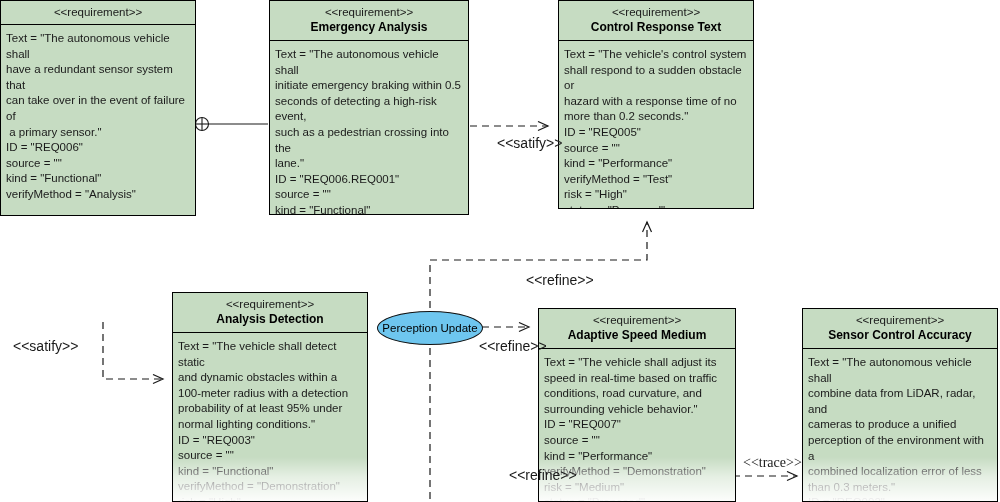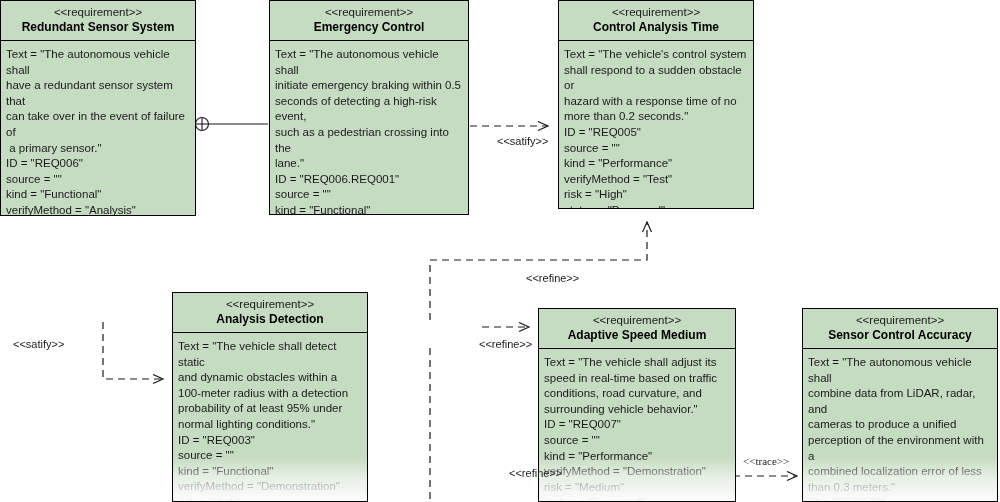--- a/index.html
+++ b/index.html
@@ -78,21 +78,21 @@
     justify-content: center;
   }
   .ellipse span {
     font-size: 11.5px;
     color: #000000;
     white-space: nowrap;
   }
   
   .edge-label {
     position: absolute;
-    font-size: 11px;
+    font-size: 14px;
     color: #1a1a1a;
     white-space: nowrap;
   }
   svg.overlay {
     position: absolute;
     left: 0;
     top: 0;
     width: 1000px;
     height: 502px;
     pointer-events: none;
@@ -141,57 +141,56 @@
     </g>
 
     <g>
       <line x1="733" y1="476" x2="797" y2="476" stroke="#1a1a1a" stroke-width="1.2" stroke-dasharray="7,5" marker-end="url(#openArrow)"></line>
     </g>
   </svg>
 
   <div class="req" style="left:0px; top:0px; width:196px; height:216px;">
     <div class="req-head">
       <span class="req-stereo">&lt;&lt;requirement&gt;&gt;</span>
-      <span class="req-name">Redundant Sensor System</span>
     </div>
     <div class="req-body">
       <span class="attr">Text = "The autonomous vehicle shall
 have a redundant sensor system that
 can take over in the event of failure of
  a primary sensor."</span>
       <span class="attr">ID = "REQ006"</span>
       <span class="attr">source = ""</span>
       <span class="attr">kind = "Functional"</span>
       <span class="attr">verifyMethod = "Analysis"</span>
 
     </div>
   </div>
 
   <div class="req" style="left:269px; top:0px; width:200px; height:215px;">
     <div class="req-head">
       <span class="req-stereo">&lt;&lt;requirement&gt;&gt;</span>
-      <span class="req-name">Emergency Control</span>
+      <span class="req-name">Emergency Analysis</span>
     </div>
     <div class="req-body">
       <span class="attr">Text = "The autonomous vehicle shall
 initiate emergency braking within 0.5
 seconds of detecting a high-risk event,
 such as a pedestrian crossing into the
 lane."</span>
       <span class="attr">ID = "REQ006.REQ001"</span>
       <span class="attr">source = ""</span>
       <span class="attr">kind = "Functional"</span>
 
     </div>
   </div>
 
   <div class="req" style="left:558px; top:0px; width:196px; height:209px;">
     <div class="req-head">
       <span class="req-stereo">&lt;&lt;requirement&gt;&gt;</span>
-      <span class="req-name">Control Analysis Time</span>
+      <span class="req-name">Control Response Text</span>
     </div>
     <div class="req-body">
       <span class="attr">Text = "The vehicle's control system
 shall respond to a sudden obstacle or
 hazard with a response time of no
 more than 0.2 seconds."</span>
       <span class="attr">ID = "REQ005"</span>
       <span class="attr">source = ""</span>
       <span class="attr">kind = "Performance"</span>
       <span class="attr">verifyMethod = "Test"</span>
@@ -252,20 +251,23 @@
 cameras to produce a unified
 perception of the environment with a
 combined localization error of less
 than 0.3 meters."</span>
       <span class="attr">ID = "REQ002"</span>
 
     </div>
     <div class="fade-bottom"></div>
   </div>
 
+  <div class="ellipse" style="left:377px; top:311px; width:106px; height:34px;">
+    <span>Perception Update</span>
+  </div>
 
   <div class="edge-label" style="left:497px; top:135px;">&lt;&lt;satify&gt;&gt;</div>
 
   <div class="edge-label" style="left:13px; top:338px;">&lt;&lt;satify&gt;&gt;</div>
 
   <div class="edge-label" style="left:526px; top:272px;">&lt;&lt;refine&gt;&gt;</div>
 
   <div class="edge-label" style="left:479px; top:338px;">&lt;&lt;refine&gt;&gt;</div>
 
   <div class="edge-label" style="left:509px; top:467px;">&lt;&lt;refine&gt;&gt;</div>

